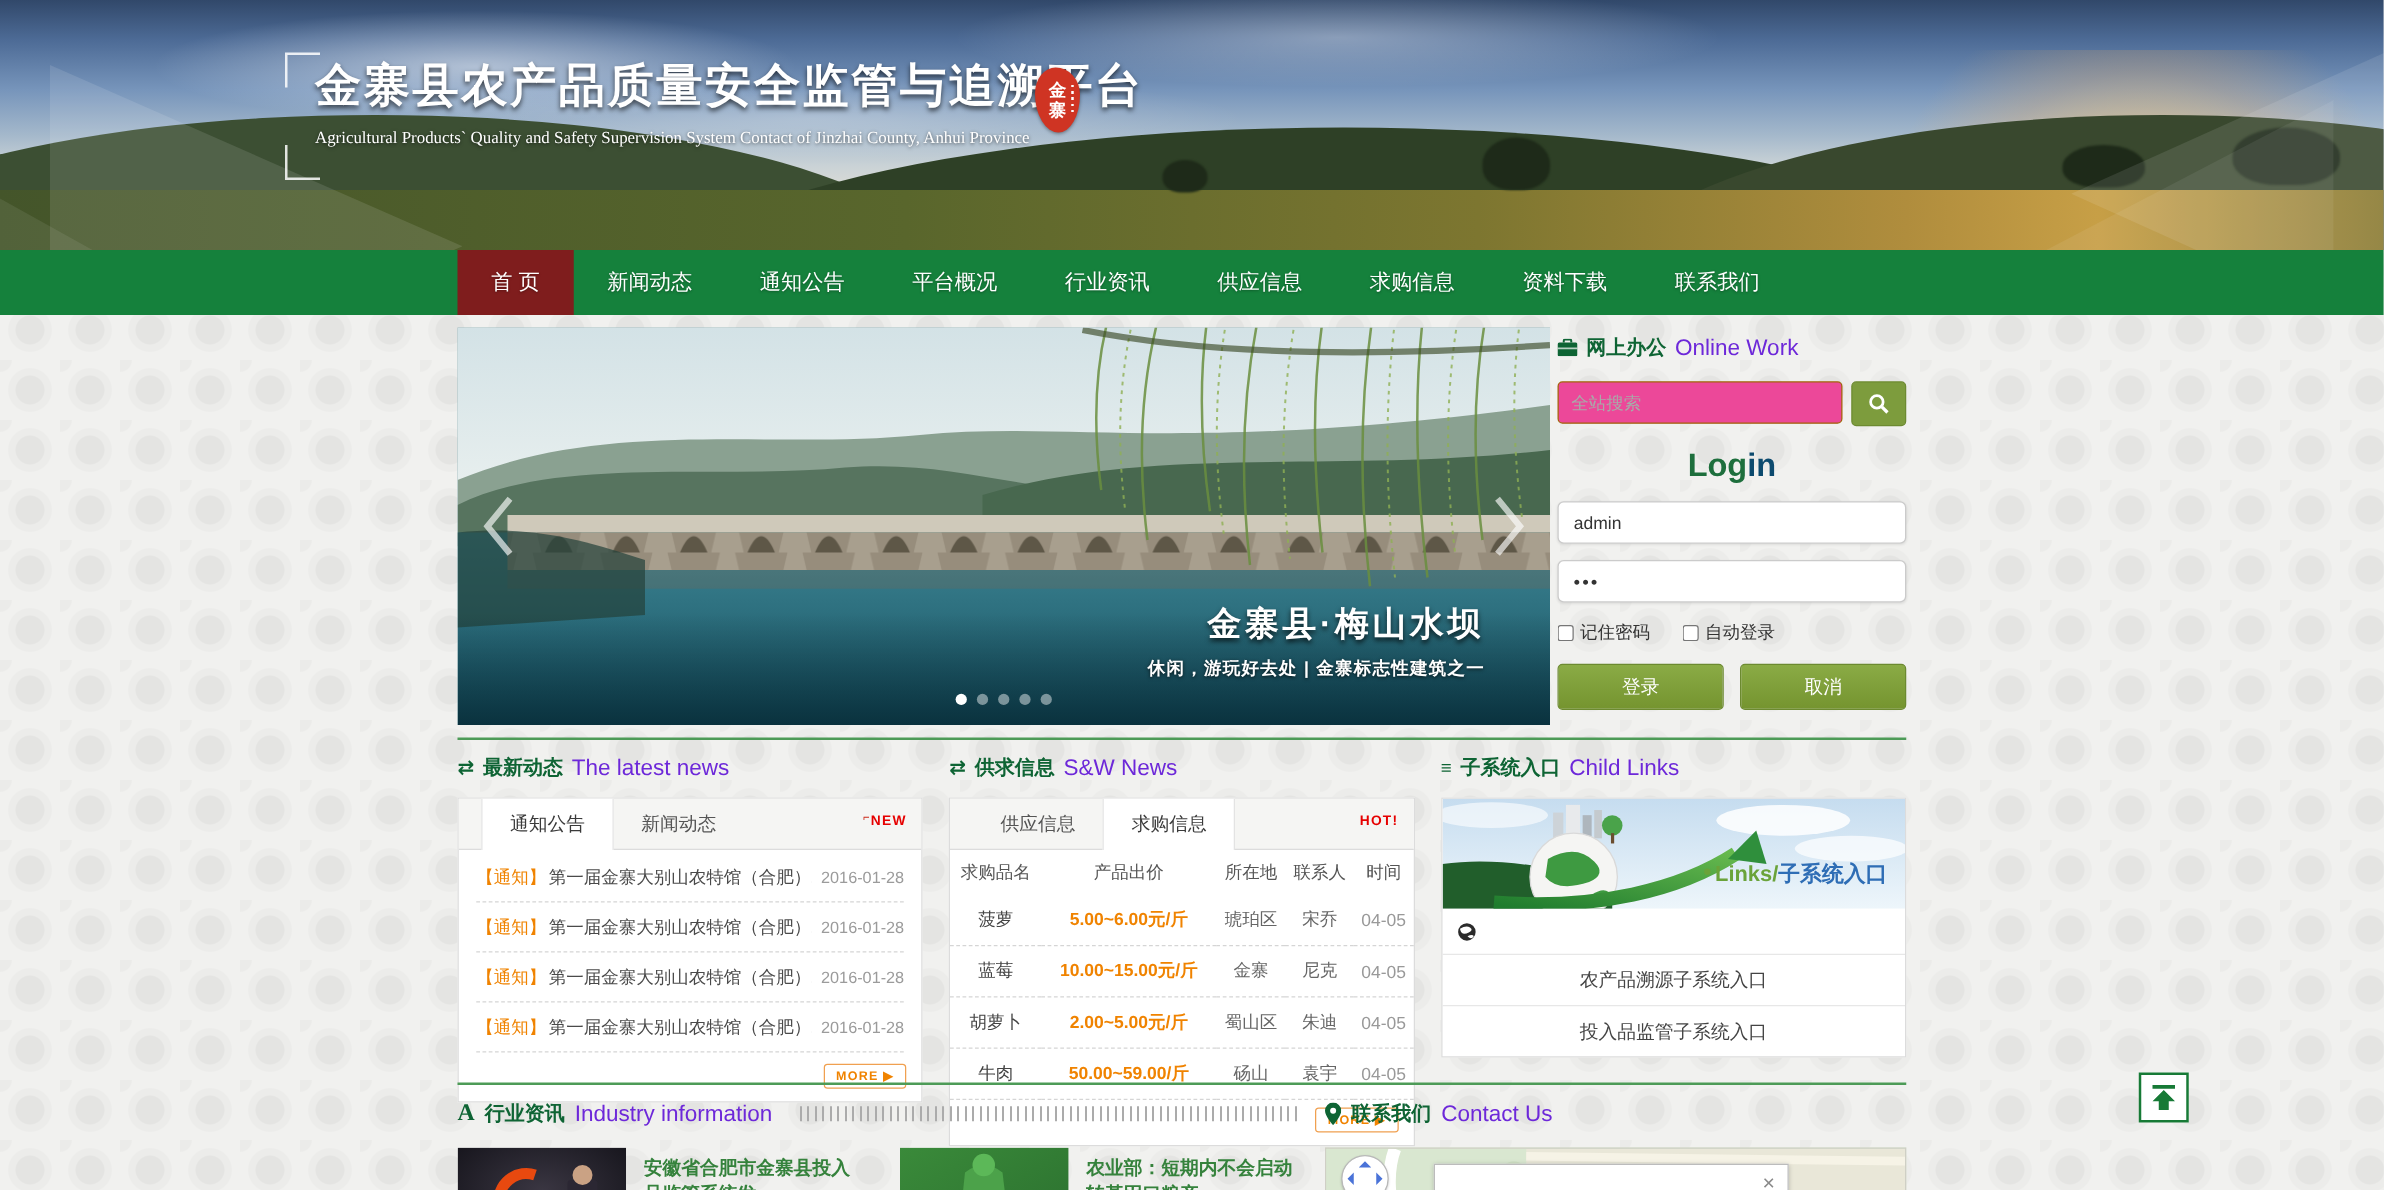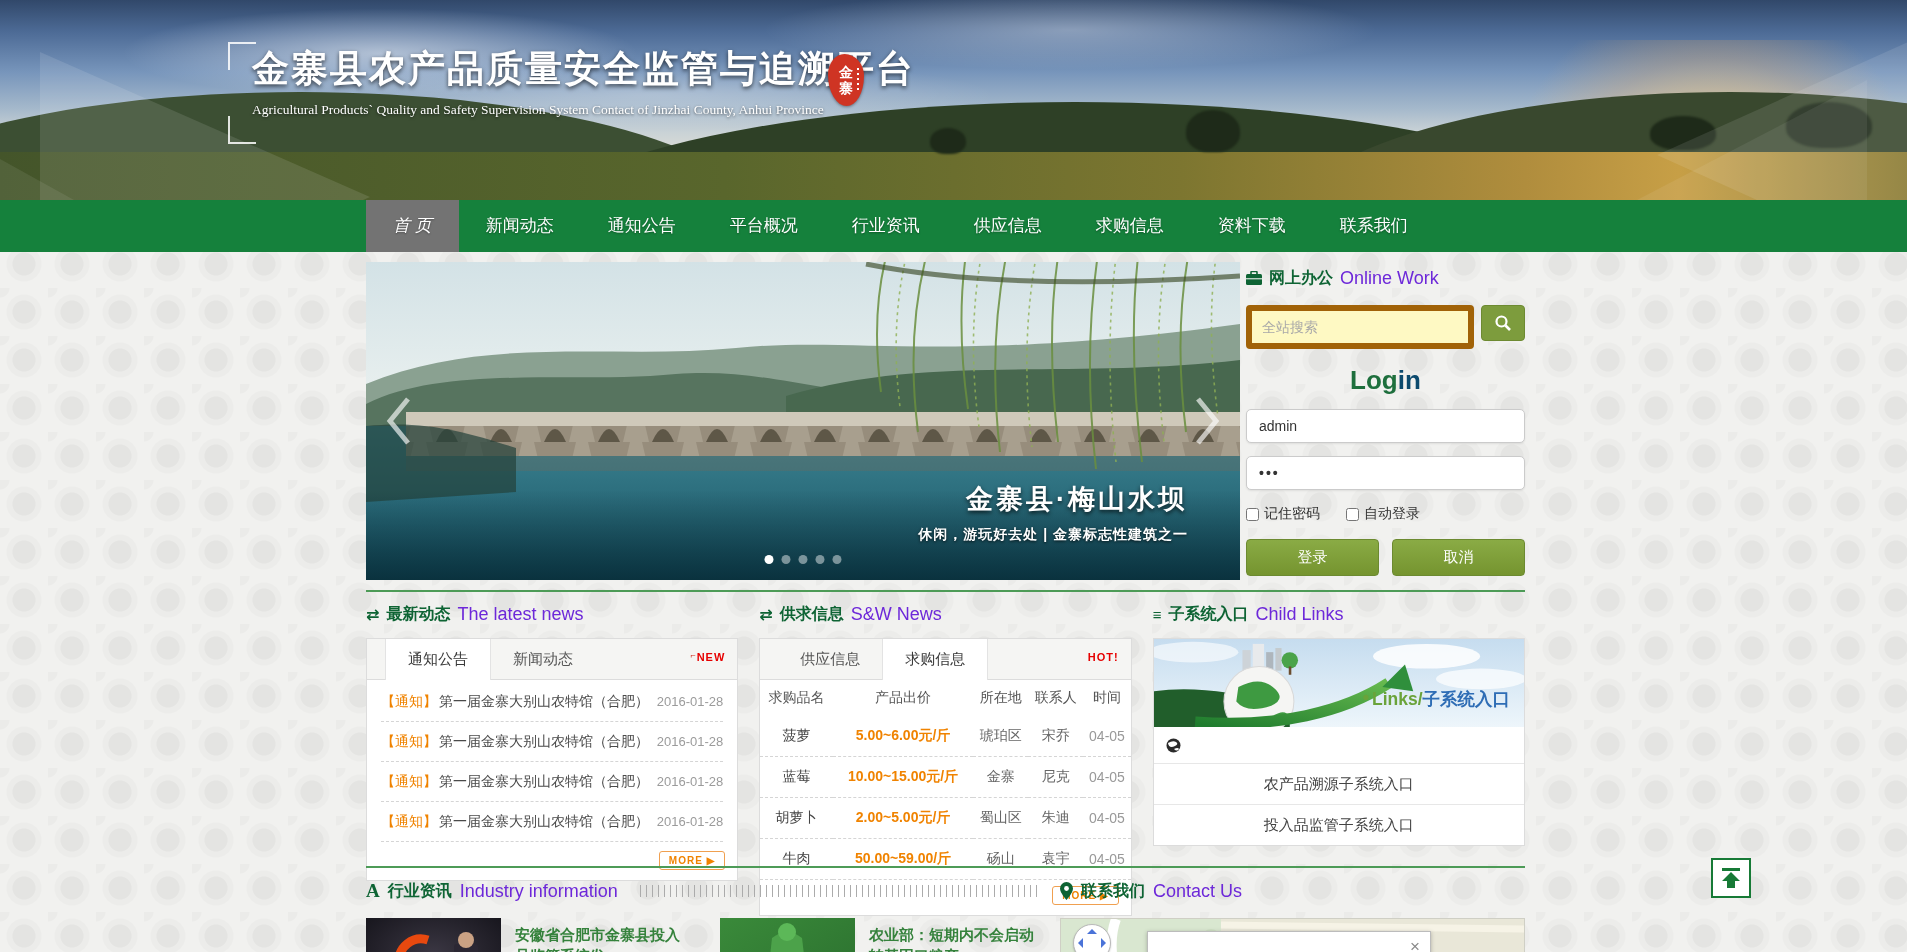--- a/index.html
+++ b/index.html
@@ -40,21 +40,21 @@
     color:#fff;display:flex;flex-direction:column;align-items:center;justify-content:center;
     font-size:14px;font-weight:bold;line-height:16px;}
   .seal .dots{position:absolute;right:5px;top:14px;width:2px;height:24px;
     background:repeating-linear-gradient(180deg,#fff 0 2px,transparent 2px 5px);}
 
   
   .nav{position:absolute;left:0;top:200px;width:100%;height:52px;background:#15813c;}
   .nav-inner{margin-left:366px;display:flex;height:52px;}
   .nav-item{color:#fff;font-size:17px;line-height:52px;padding:0 27px;cursor:pointer;white-space:nowrap;
     text-shadow:0 1px 2px rgba(0,0,0,.35);}
-  .nav-item.active{background:#737373;font-style:italic;}
+  .nav-item.active{background:#7f1d1d;}
 
   
   .container{position:absolute;left:366px;width:1159px;}
   .row1{top:262px;display:flex;}
   .carousel{position:relative;width:874px;height:318px;overflow:hidden;background:#9cb9bd;flex:none;}
   .car-arrow{position:absolute;top:50%;margin-top:-26px;width:30px;height:52px;cursor:pointer;opacity:.8;}
   .car-arrow.prev{left:18px;}
   .car-arrow.next{right:18px;}
   .car-caption{position:absolute;right:52px;bottom:36px;text-align:right;color:#fff;}
   .car-cap-title{font-size:27px;font-weight:bold;letter-spacing:3px;text-shadow:0 2px 4px rgba(0,0,0,.75);}
@@ -62,22 +62,22 @@
   .car-dots{position:absolute;left:50%;transform:translateX(-50%);bottom:16px;display:flex;gap:8px;}
   .car-dot{width:9px;height:9px;border-radius:50%;background:rgba(255,255,255,.45);cursor:pointer;}
   .car-dot.active{background:#fff;}
 
   
   .sidebar{width:279px;margin-left:6px;flex:none;}
   .sec-head{display:flex;align-items:center;gap:7px;height:24px;}
   .sec-title{font-size:16px;font-weight:bold;color:#0e6434;white-space:nowrap;}
   .sec-en{font-size:18px;color:#6d28d9;white-space:nowrap;}
   .search-row{display:flex;margin-top:15px;}
-  .search-input{flex:1;height:34px;border:6px solid #a16207;border-radius:4px;padding:16px 10px;font-size:14px;color:#333;
-    background:#fef9c3;outline:none;box-sizing:border-box;}
+  .search-input{flex:1;height:34px;border:1px solid #a16207;border-radius:4px;padding:16px 10px;font-size:14px;color:#333;
+    background:#ec4899;outline:none;box-sizing:border-box;}
   .search-input::placeholder{color:#a9a9a9;}
   .search-btn{width:42px;height:34px;margin-left:7px;background:#7d9c3d;border:1px solid #6d8a31;border-radius:4px;
     display:flex;align-items:center;justify-content:center;cursor:pointer;}
   .login-title{margin-top:16px;text-align:center;font-size:26px;font-weight:bold;}
   .login-title .a{color:#1e6f3d;}
   .login-title .b{color:#0c4a6e;}
   .login-input{display:block;width:100%;height:34px;margin-top:13px;border:1px solid #cbcbcb;border-radius:5px;
     padding:0 12px;font-size:14px;color:#333;background:#fff;box-sizing:border-box;outline:none;
     box-shadow:0 1px 2px rgba(0,0,0,.08);}
   .login-input.pwd{font-weight:bold;letter-spacing:2px;}

